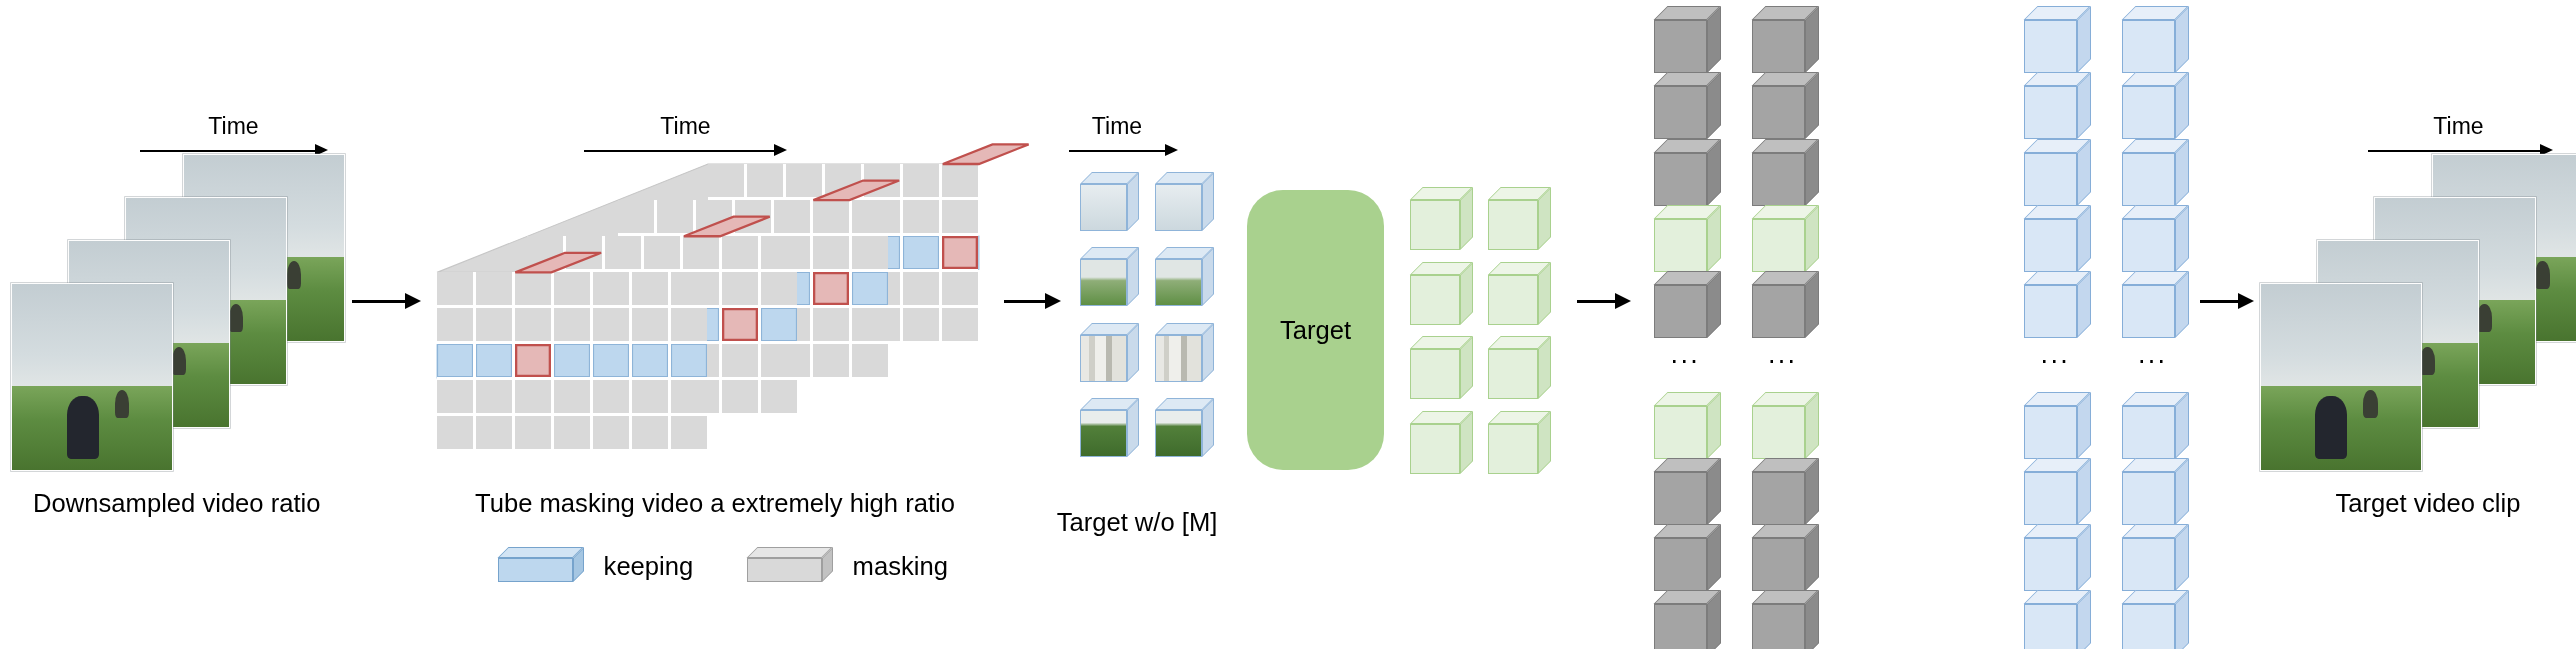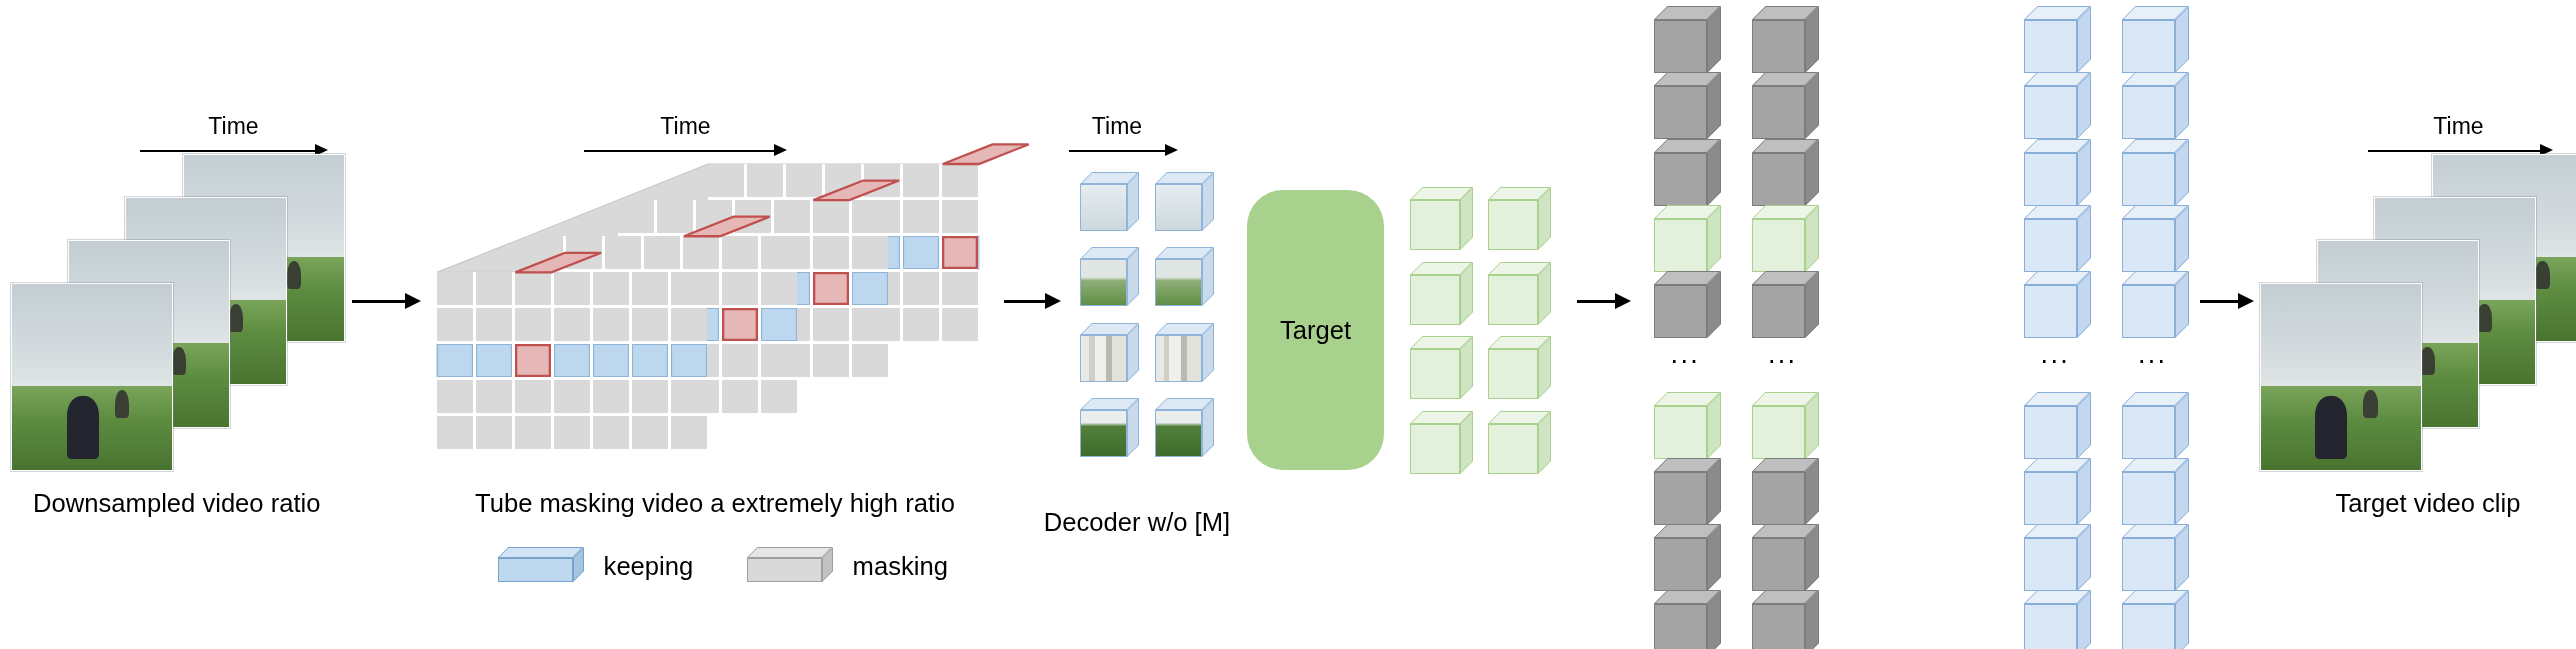--- a/index.html
+++ b/index.html
@@ -306,21 +306,21 @@
         <div class="face top" style="left: 0px; top: 0px; width: 47px; height: 12px; background: rgb(221, 233, 244); border-color: rgb(143, 180, 217);"></div>
         <div class="face side" style="left: 47px; top: 12px; width: 12px; height: 47px; background: rgb(201, 218, 235); border-color: rgb(143, 180, 217);"></div>
         <div class="face front tex-grass" style="left: 0px; top: 12px; width: 47px; height: 47px; border-color: rgb(143, 180, 217);"></div>
       </div>
       <div class="cube" style="width: 59px; height: 59px; left: 75px; top: 226px;">
         <div class="face top" style="left: 0px; top: 0px; width: 47px; height: 12px; background: rgb(221, 233, 244); border-color: rgb(143, 180, 217);"></div>
         <div class="face side" style="left: 47px; top: 12px; width: 12px; height: 47px; background: rgb(201, 218, 235); border-color: rgb(143, 180, 217);"></div>
         <div class="face front tex-grass" style="left: 0px; top: 12px; width: 47px; height: 47px; border-color: rgb(143, 180, 217);"></div>
       </div>
     </div>
-  <div class="caption" style="left:1026px;top:508px;width:222px">Decoder w/o [M]</div>
+  <div class="caption" style="left:1026px;top:508px;width:222px">Target w/o [M]</div>
 
   <div class="block encoder" style="left: 1247px; top: 190px; width: 137px; height: 280px; background: rgb(169, 209, 142);">
     <span>Target</span>
   </div>
 
   <div class="abs" style="left:1410px;top:187px;width:158px;height:294px">
       <div class="cube" style="width: 62px; height: 62px; left: 0px; top: 0px;">
         <div class="face top" style="left: 0px; top: 0px; width: 50px; height: 12.8px; background: rgb(237, 245, 231); border-color: rgb(169, 209, 142);"></div>
         <div class="face side" style="left: 50px; top: 12.8px; width: 12.8px; height: 50px; background: rgb(207, 228, 194); border-color: rgb(169, 209, 142);"></div>
         <div class="face front" style="left: 0px; top: 12.8px; width: 50px; height: 50px; background: rgb(227, 240, 220); border-color: rgb(169, 209, 142);"></div>

